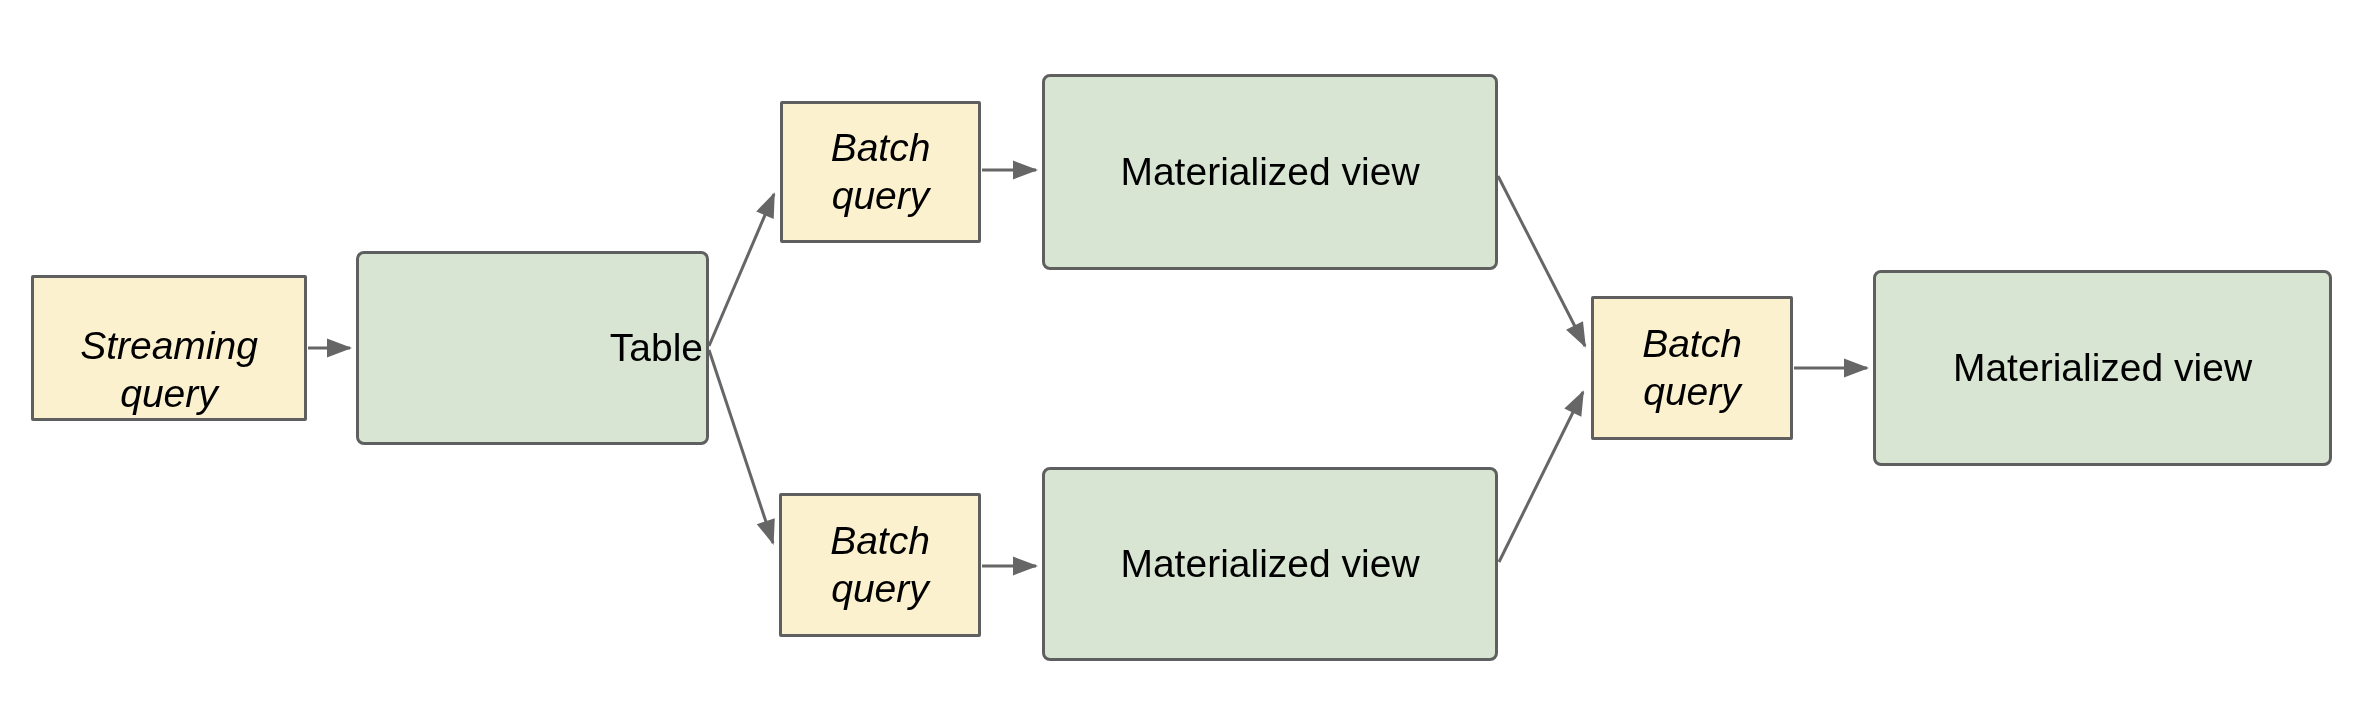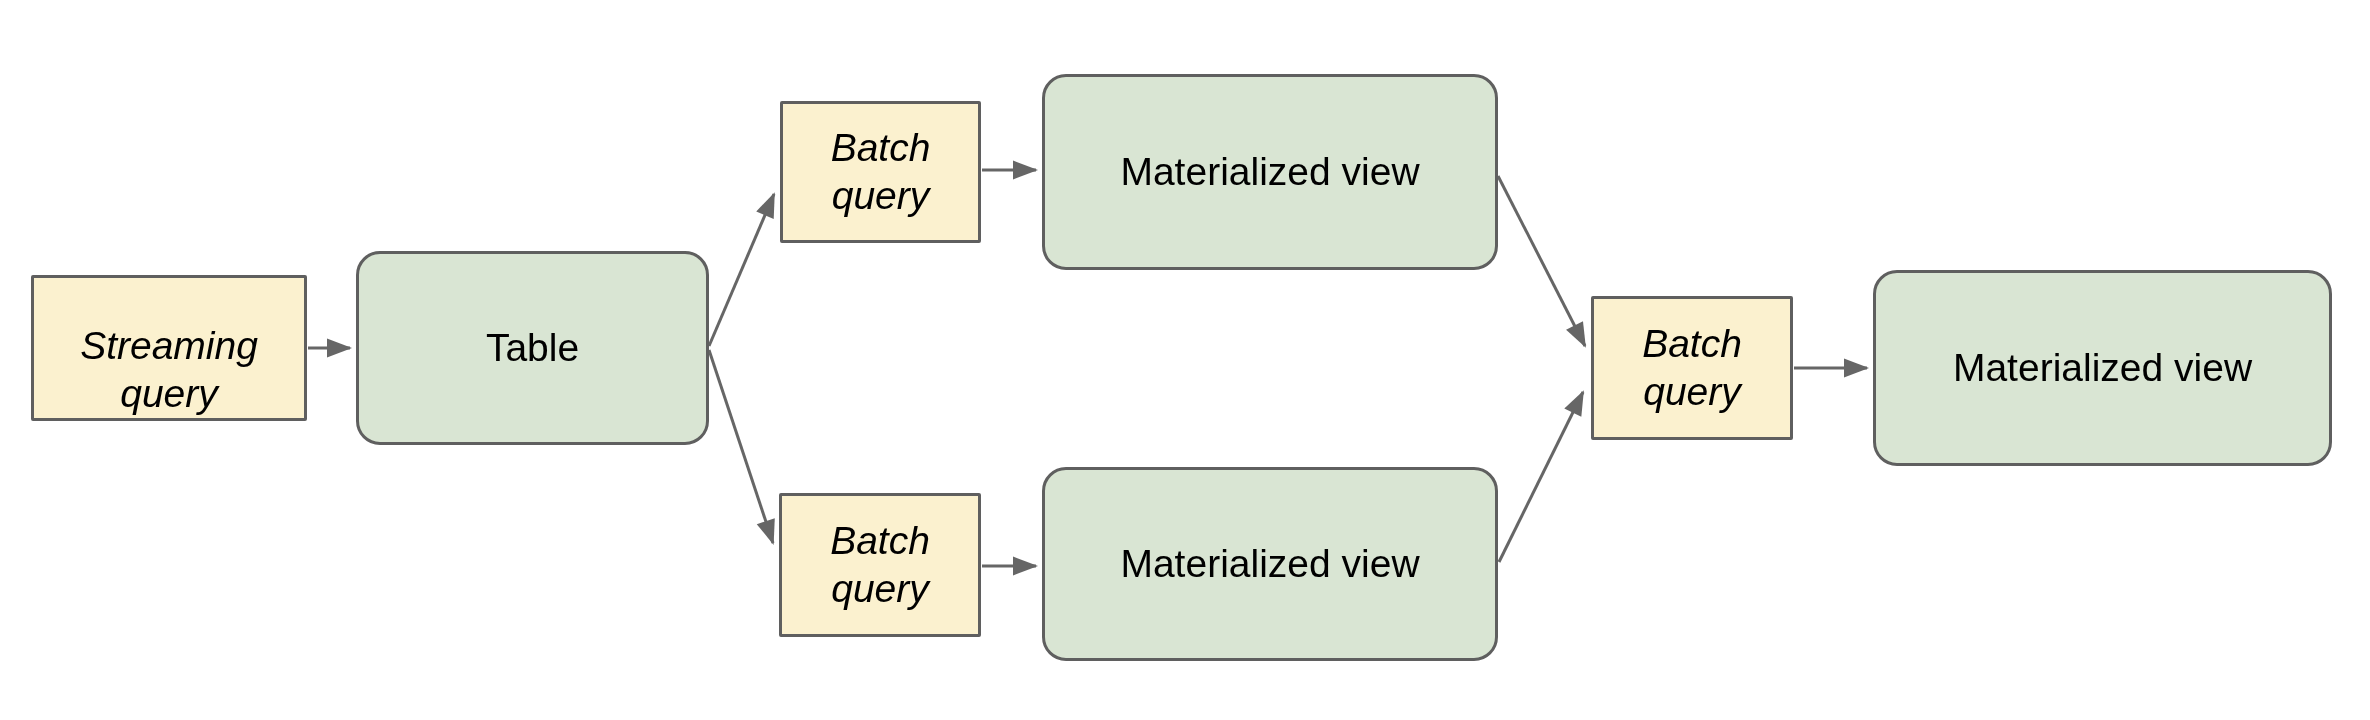--- a/index.html
+++ b/index.html
@@ -49,24 +49,24 @@
     line-height:48px;
     padding:0 3px;
   }
   .node-query{
     background:var(--query-fill);
     border-radius:2px;
     font-style:italic;
   }
   .node-dataset{
     background:var(--dataset-fill);
-    border-radius:24px;
+    border-radius:8px;
   }
   #n-streaming-query {left:31px;   top:275px; width:276px; height:146px;align-items:flex-end;}
-  #n-table           {left:356px;  top:251px; width:353px; height:194px;}
+  #n-table           {left:356px;  top:251px; width:353px; height:194px;justify-content:flex-end;}
   #n-bq-top          {left:780px;  top:101px; width:201px; height:142px;}
   #n-mv-top          {left:1042px; top:74px;  width:456px; height:196px;}
   #n-bq-bottom       {left:779px;  top:493px; width:202px; height:144px;}
   #n-mv-bottom       {left:1042px; top:467px; width:456px; height:194px;}
   #n-bq-final        {left:1591px; top:296px; width:202px; height:144px;}
   #n-mv-final        {left:1873px; top:270px; width:459px; height:196px;}
 </style>
 </head>
 <body>
 

